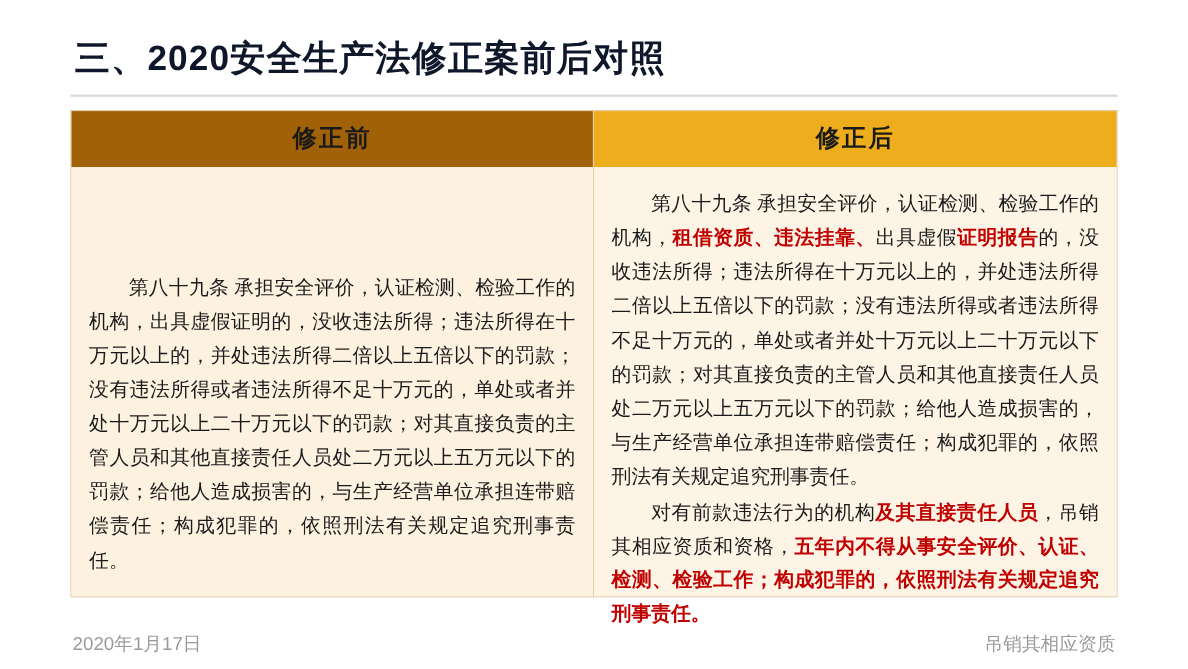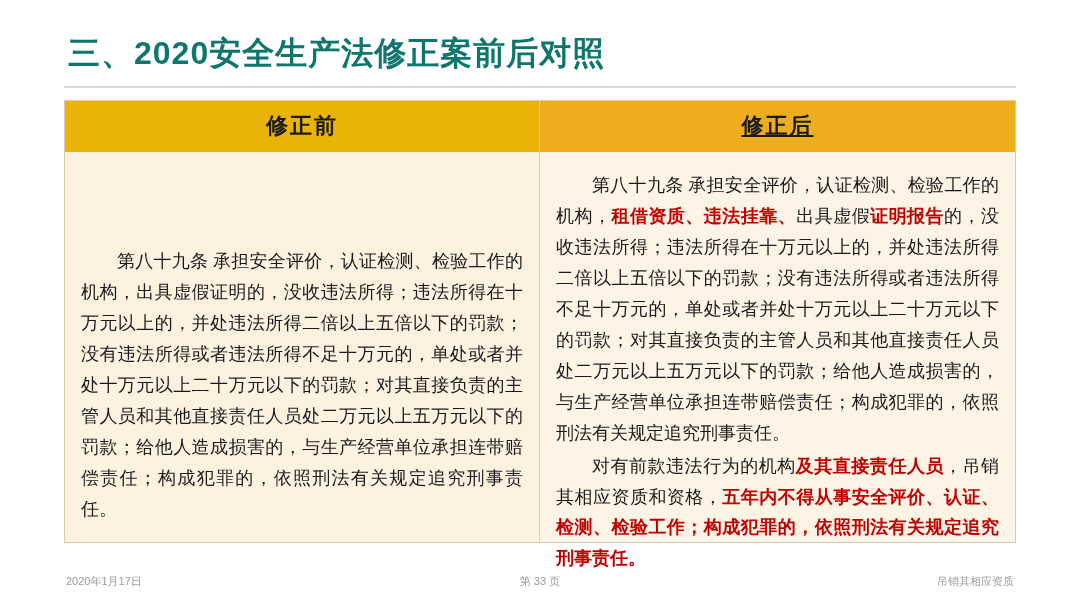--- a/index.html
+++ b/index.html
@@ -19,21 +19,21 @@
     height: 608px;
     background: #ffffff;
     box-sizing: border-box;
   }
   .title {
     position: absolute;
     left: 68px;
     top: 32px;
     font-size: 32px;
     font-weight: bold;
-    color: #0f766e;
+    color: #0f172a;
     letter-spacing: 1px;
     white-space: nowrap;
   }
   .title-rule {
     position: absolute;
     left: 64px;
     top: 86px;
     width: 952px;
     height: 2px;
     background: #d9d9d9;
@@ -60,22 +60,22 @@
   }
   .hdr {
     background: #f0b323;
     color: #1a1a1a;
     font-size: 22px;
     font-weight: bold;
     text-align: center;
     padding: 10px 0 11px 0;
     letter-spacing: 2px;
   }
-  .hdr-left { background: #eab308; }
-  .hdr-right { background: #eead1c; text-decoration: underline; }
+  .hdr-left { background: #a16207; }
+  .hdr-right { background: #eead1c; }
   .body-cell {
     background: #fdf4e6;
     padding: 18px 16px 20px 16px;
     font-size: 18px;
     line-height: 1.72;
     color: #1a1a1a;
     height: 390px;
     box-sizing: border-box;
     text-align: justify;
     font-family: "Liberation Serif", serif;
@@ -92,21 +92,21 @@
     color: #c00000;
     font-weight: bold;
   }
   .footer {
     position: absolute;
     left: 0;
     right: 0;
     bottom: 14px;
     height: 20px;
     color: #9a9a9a;
-    font-size: 11px;
+    font-size: 17px;
   }
   .footer-left {
     position: absolute;
     left: 66px;
     top: 0;
   }
   .footer-center {
     position: absolute;
     left: 0;
     right: 0;
@@ -146,17 +146,16 @@
         <p class="para">
           <span>对有前款违法行为的机构</span><span class="red-bold">及其直接责任人员</span><span>，吊销其相应资质和资格，</span><span class="red-bold">五年内不得从事安全评价、认证、检测、检验工作；构成犯罪的，依照刑法有关规定追究刑事责任。</span>
         </p>
       </div>
     </div>
 
   </div>
 
   <div class="footer">
     <span class="footer-left">2020年1月17日</span>
-    <span class="footer-center">第 33 页</span>
     <span class="footer-right">吊销其相应资质</span>
   </div>
 
 </div>
 
 </body></html>

